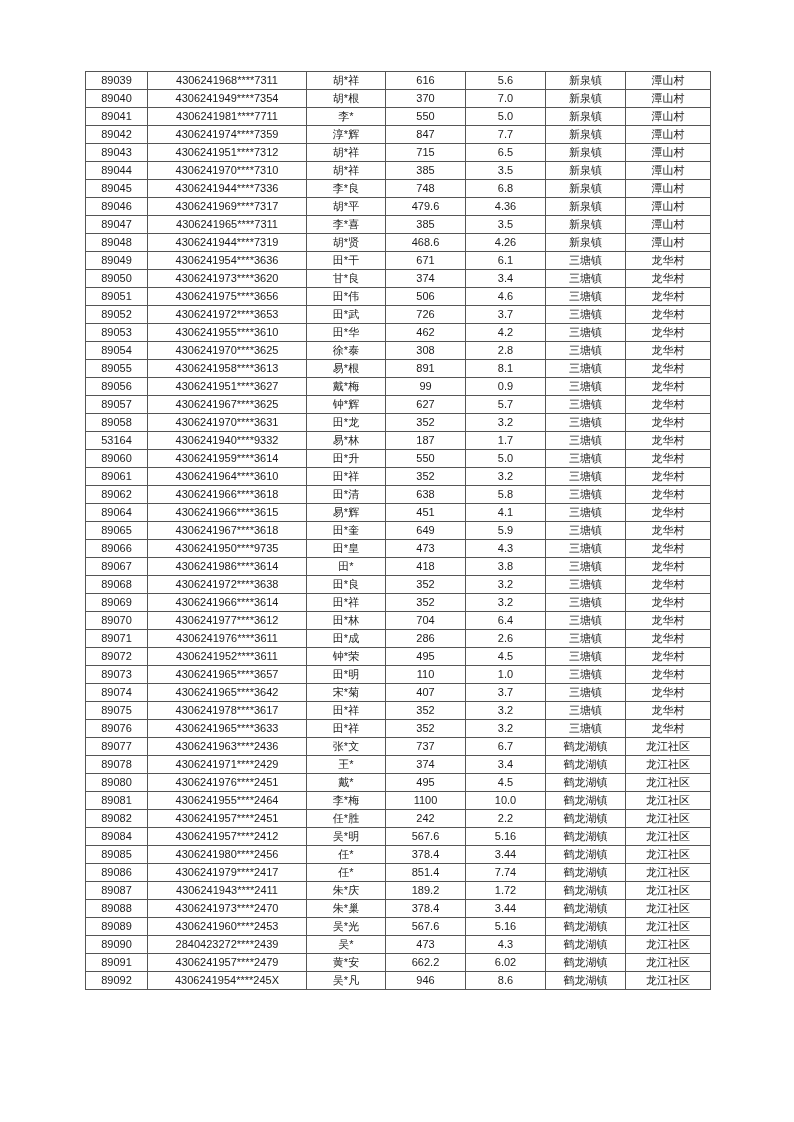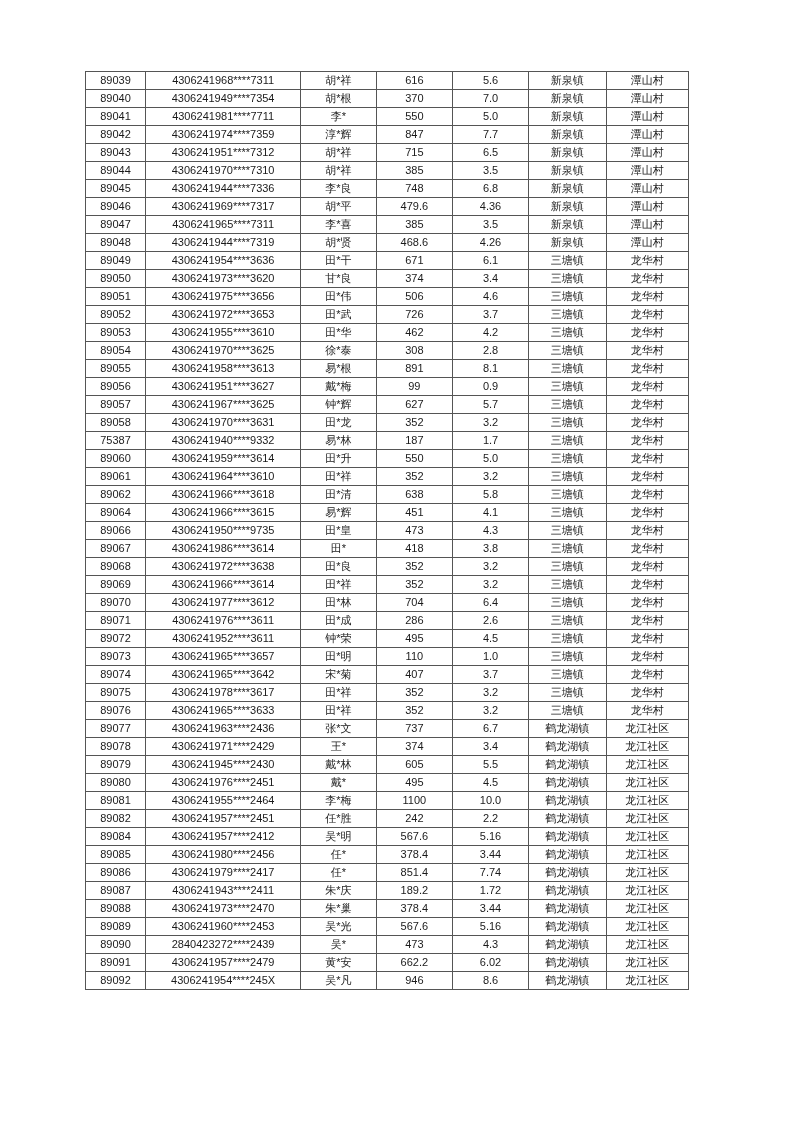--- a/index.html
+++ b/index.html
@@ -2,21 +2,21 @@
 <html><head>
 <meta charset="utf-8">
 <style>
   html, body {
     margin: 0;
     padding: 0;
     background: #ffffff;
   }
   .page {
     position: relative;
-    width: 689px;
+    width: 794px;
     height: 1122px;
     background: #ffffff;
     overflow: hidden;
     font-family: "Liberation Sans", "DejaVu Sans", sans-serif;
   }
   table.records {
     position: absolute;
     left: 85px;
     top: 71px;
     border-collapse: collapse;
@@ -230,21 +230,21 @@
         <tr>
           <td>89058</td>
           <td>4306241970****3631</td>
           <td>田*龙</td>
           <td>352</td>
           <td>3.2</td>
           <td>三塘镇</td>
           <td>龙华村</td>
         </tr>
         <tr>
-          <td>75387</td>
+          <td>53164</td>
           <td>4306241940****9332</td>
           <td>易*林</td>
           <td>187</td>
           <td>1.7</td>
           <td>三塘镇</td>
           <td>龙华村</td>
         </tr>
         <tr>
           <td>89060</td>
           <td>4306241959****3614</td>
@@ -275,20 +275,29 @@
         <tr>
           <td>89064</td>
           <td>4306241966****3615</td>
           <td>易*辉</td>
           <td>451</td>
           <td>4.1</td>
           <td>三塘镇</td>
           <td>龙华村</td>
         </tr>
         <tr>
+          <td>89065</td>
+          <td>4306241967****3618</td>
+          <td>田*奎</td>
+          <td>649</td>
+          <td>5.9</td>
+          <td>三塘镇</td>
+          <td>龙华村</td>
+        </tr>
+        <tr>
           <td>89066</td>
           <td>4306241950****9735</td>
           <td>田*皇</td>
           <td>473</td>
           <td>4.3</td>
           <td>三塘镇</td>
           <td>龙华村</td>
         </tr>
         <tr>
           <td>89067</td>
@@ -392,29 +401,20 @@
         <tr>
           <td>89078</td>
           <td>4306241971****2429</td>
           <td>王*</td>
           <td>374</td>
           <td>3.4</td>
           <td>鹤龙湖镇</td>
           <td>龙江社区</td>
         </tr>
         <tr>
-          <td>89079</td>
-          <td>4306241945****2430</td>
-          <td>戴*林</td>
-          <td>605</td>
-          <td>5.5</td>
-          <td>鹤龙湖镇</td>
-          <td>龙江社区</td>
-        </tr>
-        <tr>
           <td>89080</td>
           <td>4306241976****2451</td>
           <td>戴*</td>
           <td>495</td>
           <td>4.5</td>
           <td>鹤龙湖镇</td>
           <td>龙江社区</td>
         </tr>
         <tr>
           <td>89081</td>

